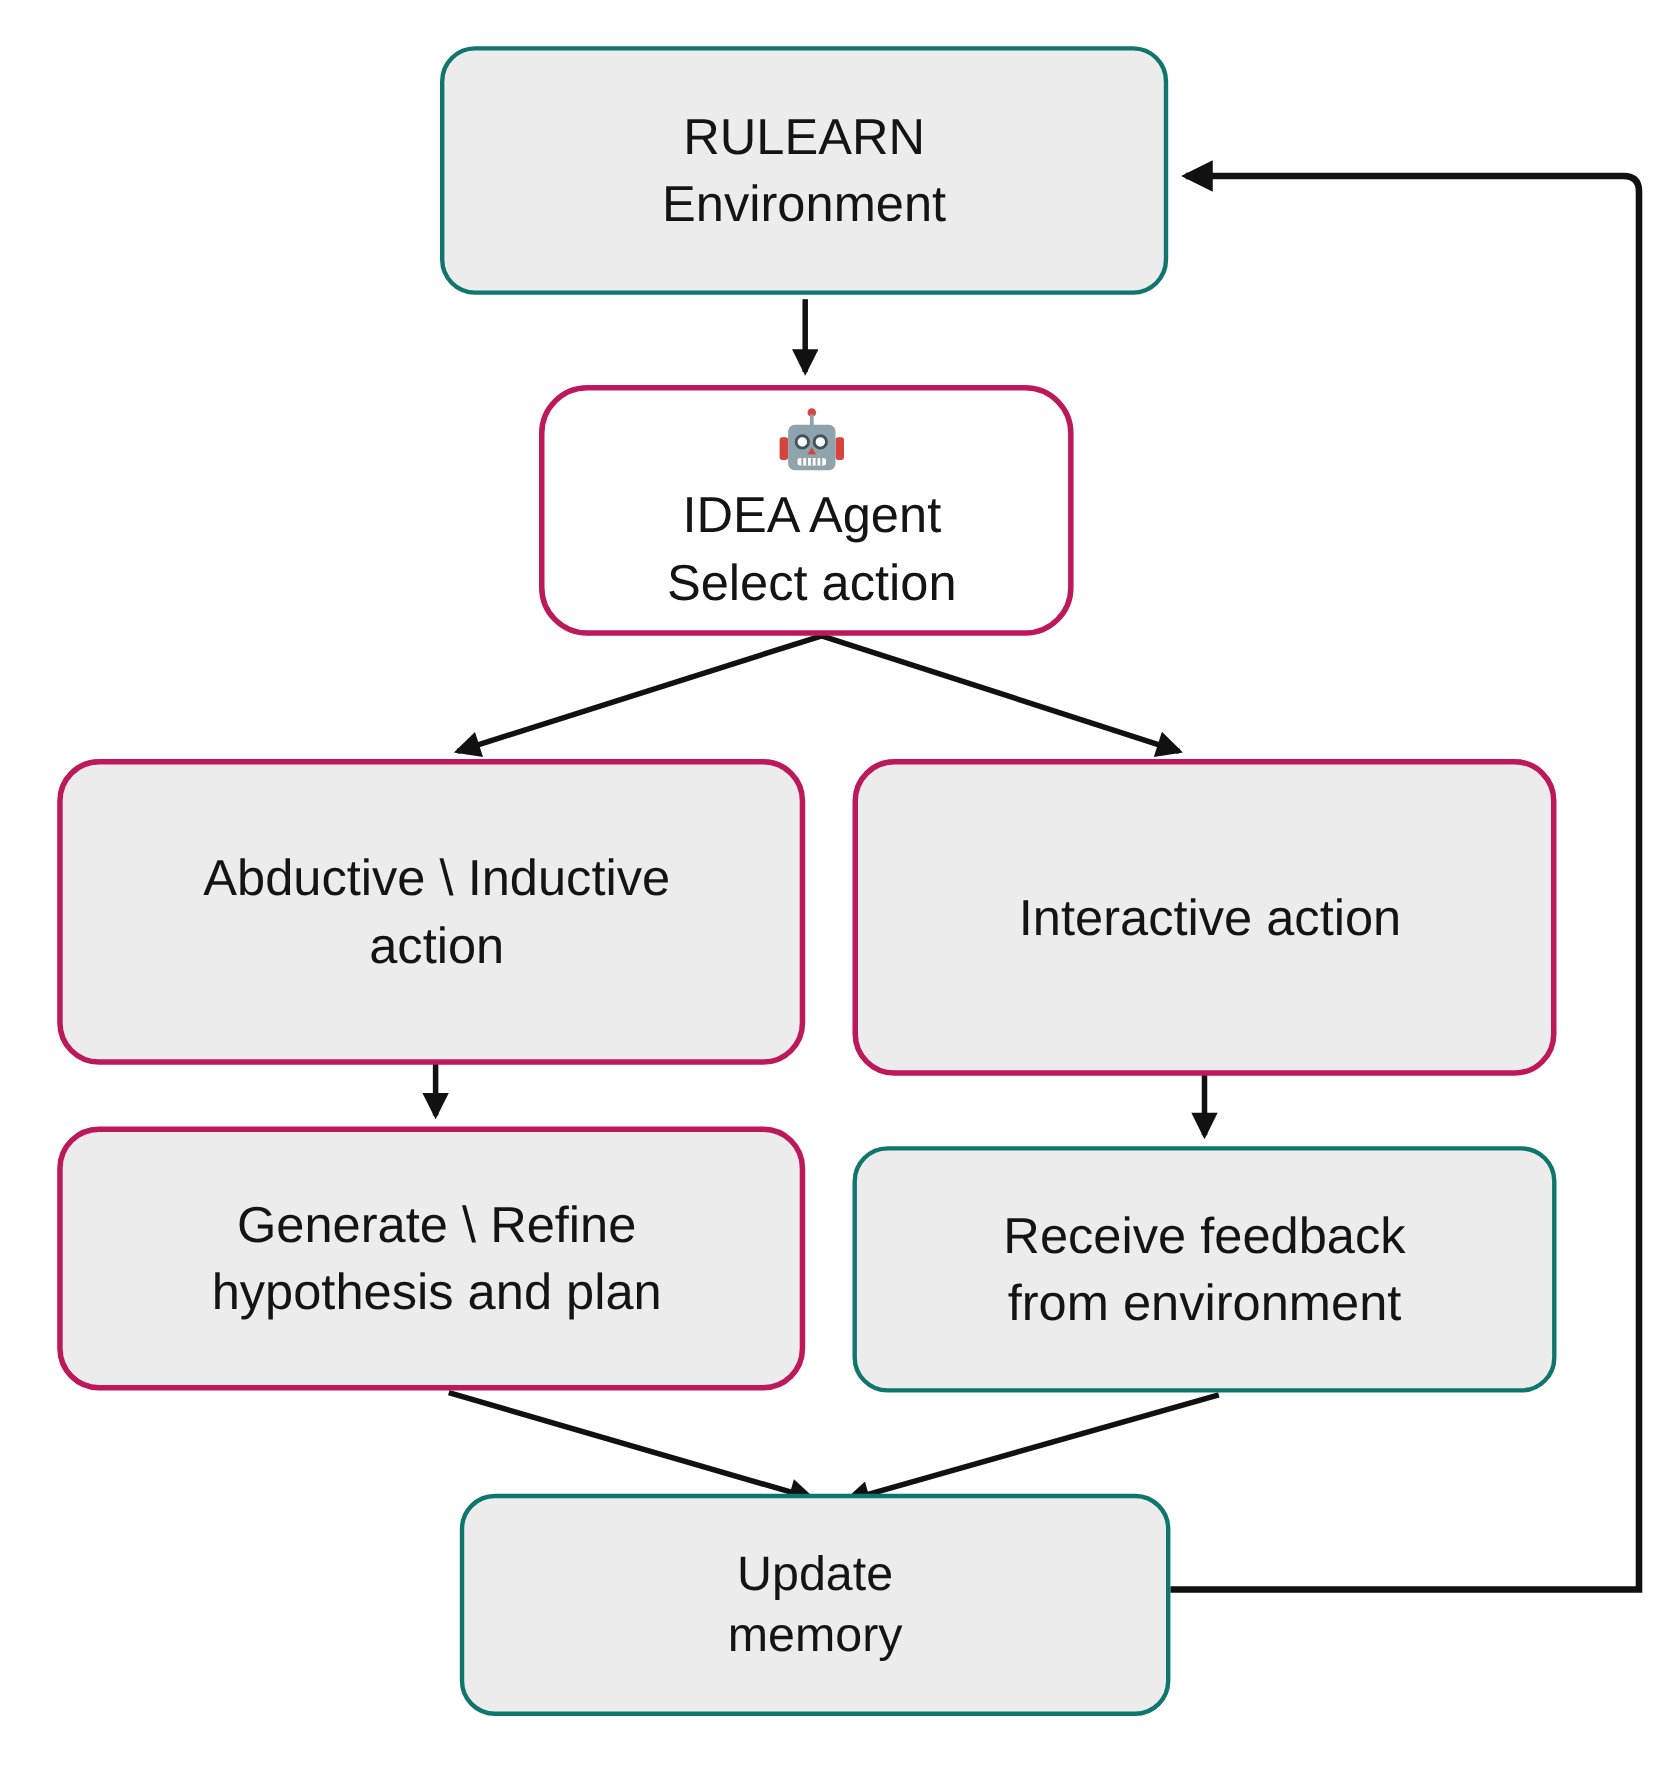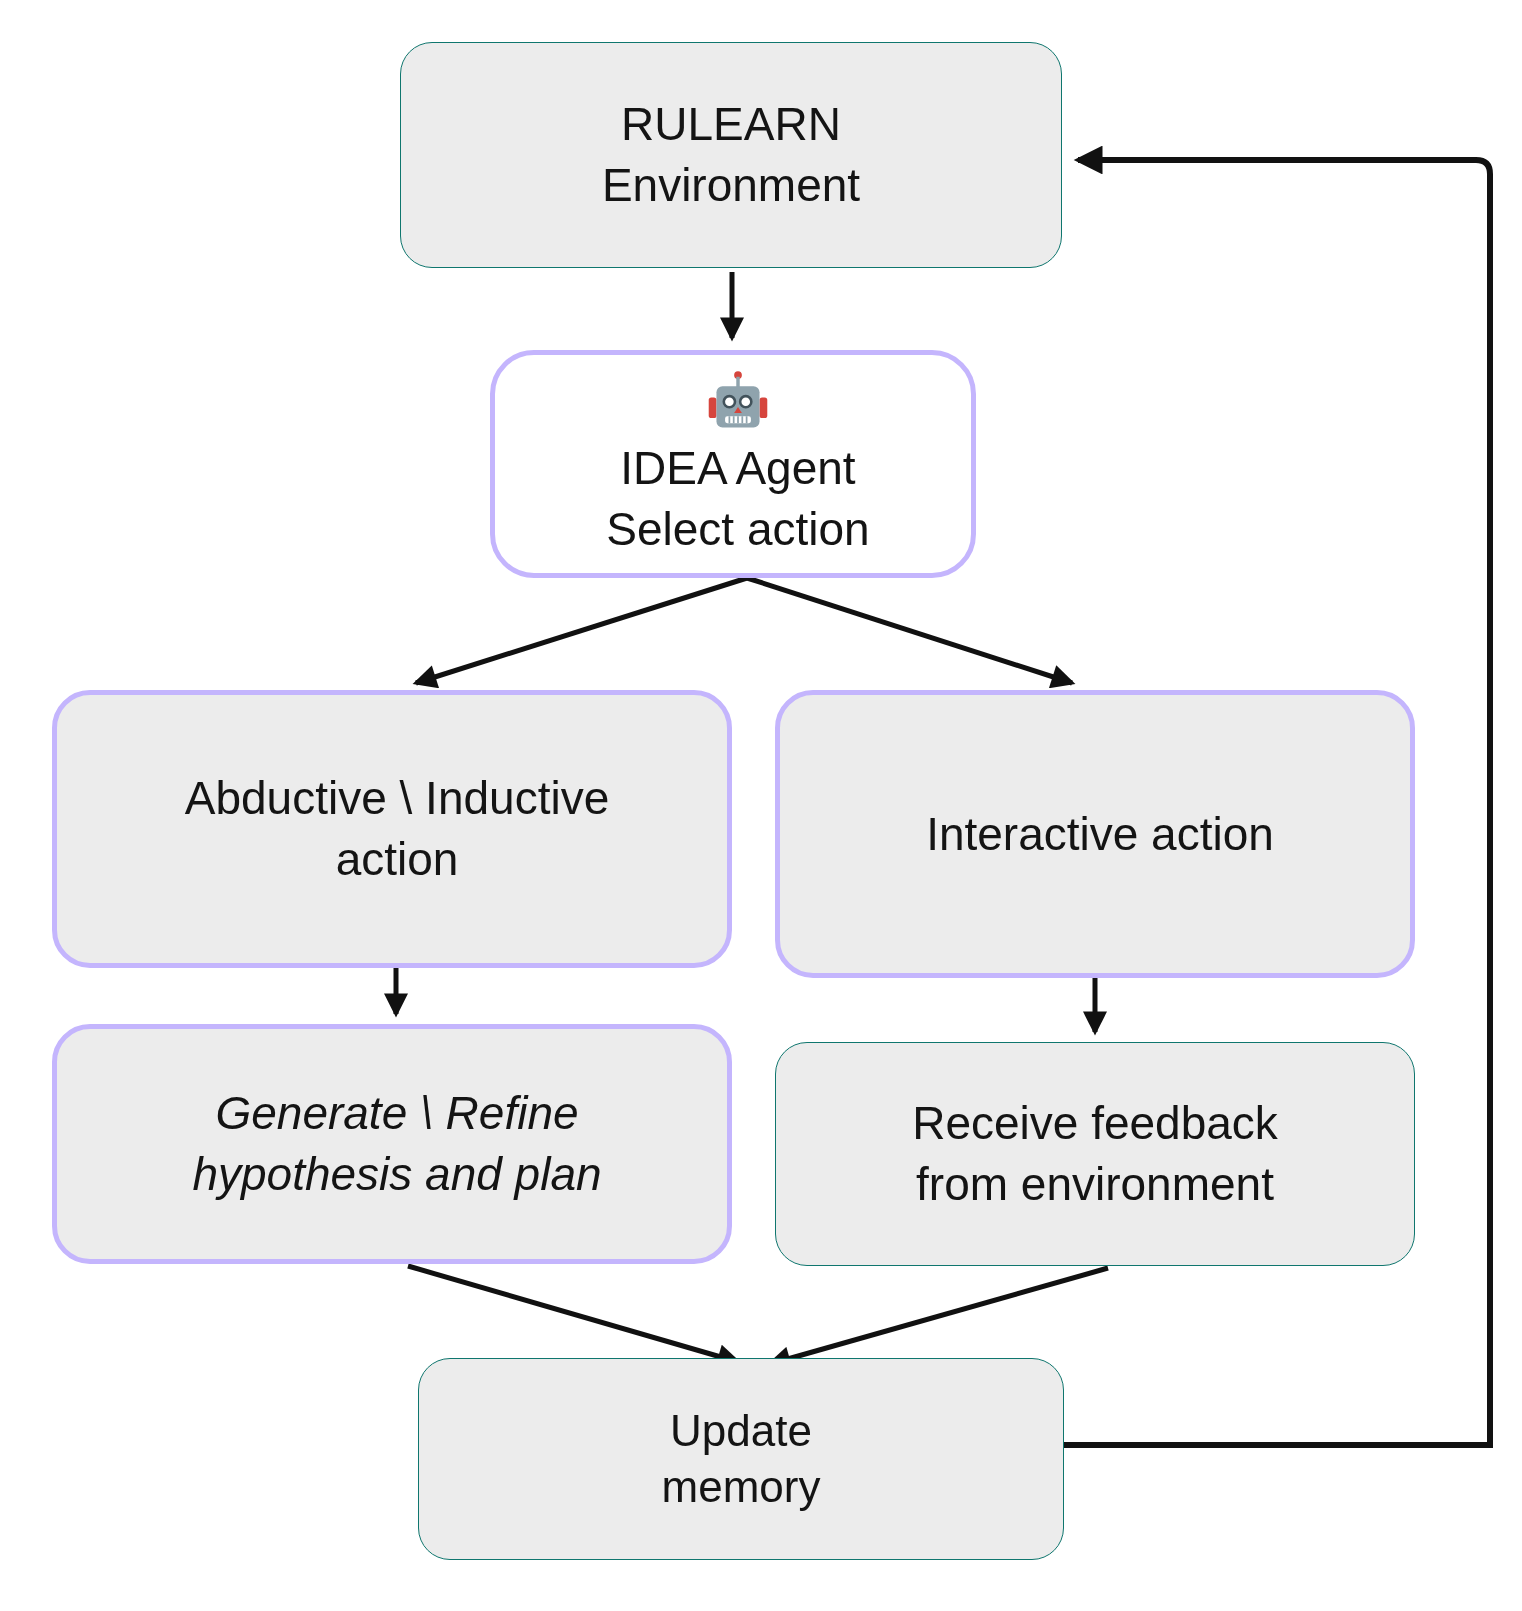--- a/index.html
+++ b/index.html
@@ -26,28 +26,28 @@
     text-align: center;
   }
   .node .label {
     white-space: pre-line;
     font-size: 46px;
     line-height: 1.32;
     color: #141414;
   }
   .fill-gray  { background: #ececec; }
   .fill-white { background: #ffffff; }
-  .border-black { border: 5px solid #c4b5fd; border-radius: 38px; padding-left: 10px; }
-  .border-gray  { border: 1px solid #0f766e; border-radius: 32px; }
+  .border-black { border: 5px solid #be185d; border-radius: 38px; padding-left: 10px; }
+  .border-gray  { border: 4px solid #0f766e; border-radius: 32px; }
 
   #node-rulearn     { left: 400px; top: 42px;   width: 662px; height: 226px; }
   #node-idea        { left: 490px; top: 350px;  width: 486px; height: 228px; border-radius: 44px; }
   #node-abductive   { left: 52px;  top: 690px;  width: 680px; height: 278px; }
   #node-interactive { left: 775px; top: 690px;  width: 640px; height: 288px; }
-  #node-generate    { left: 52px;  top: 1024px; width: 680px; height: 240px; font-style: italic; }
+  #node-generate    { left: 52px;  top: 1024px; width: 680px; height: 240px; }
   #node-receive     { left: 775px; top: 1042px; width: 640px; height: 224px; }
   #node-update      { left: 418px; top: 1358px; width: 646px; height: 202px; }
   #node-update .label { font-size: 44px; line-height: 1.28; }
 
   .robot { margin-bottom: 6px; }
 </style>
 </head>
 <body>
 
 <div class="canvas">

